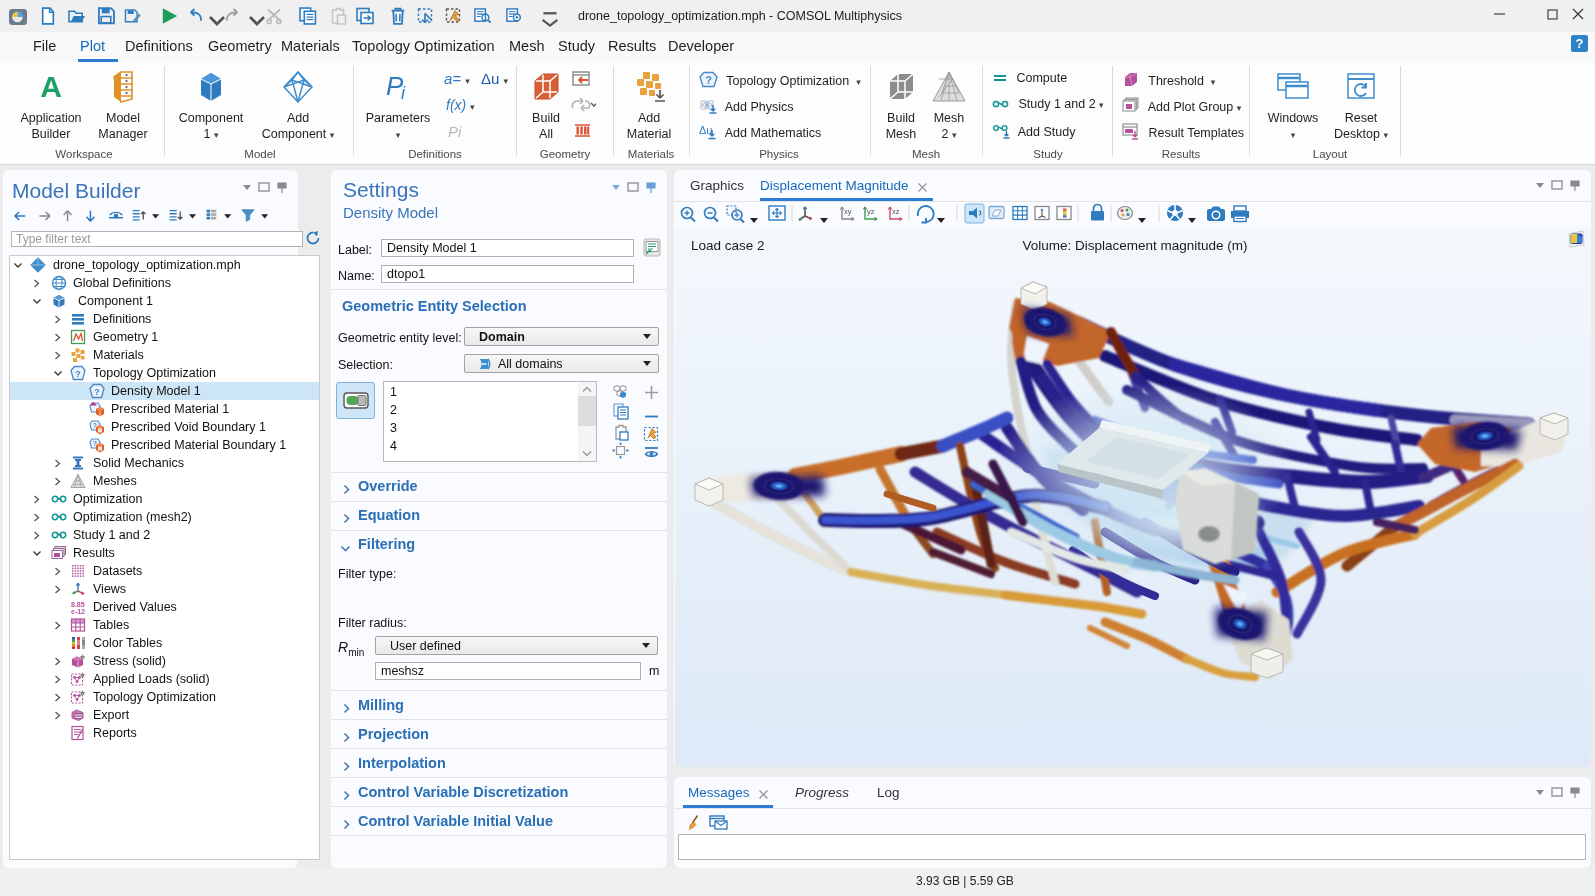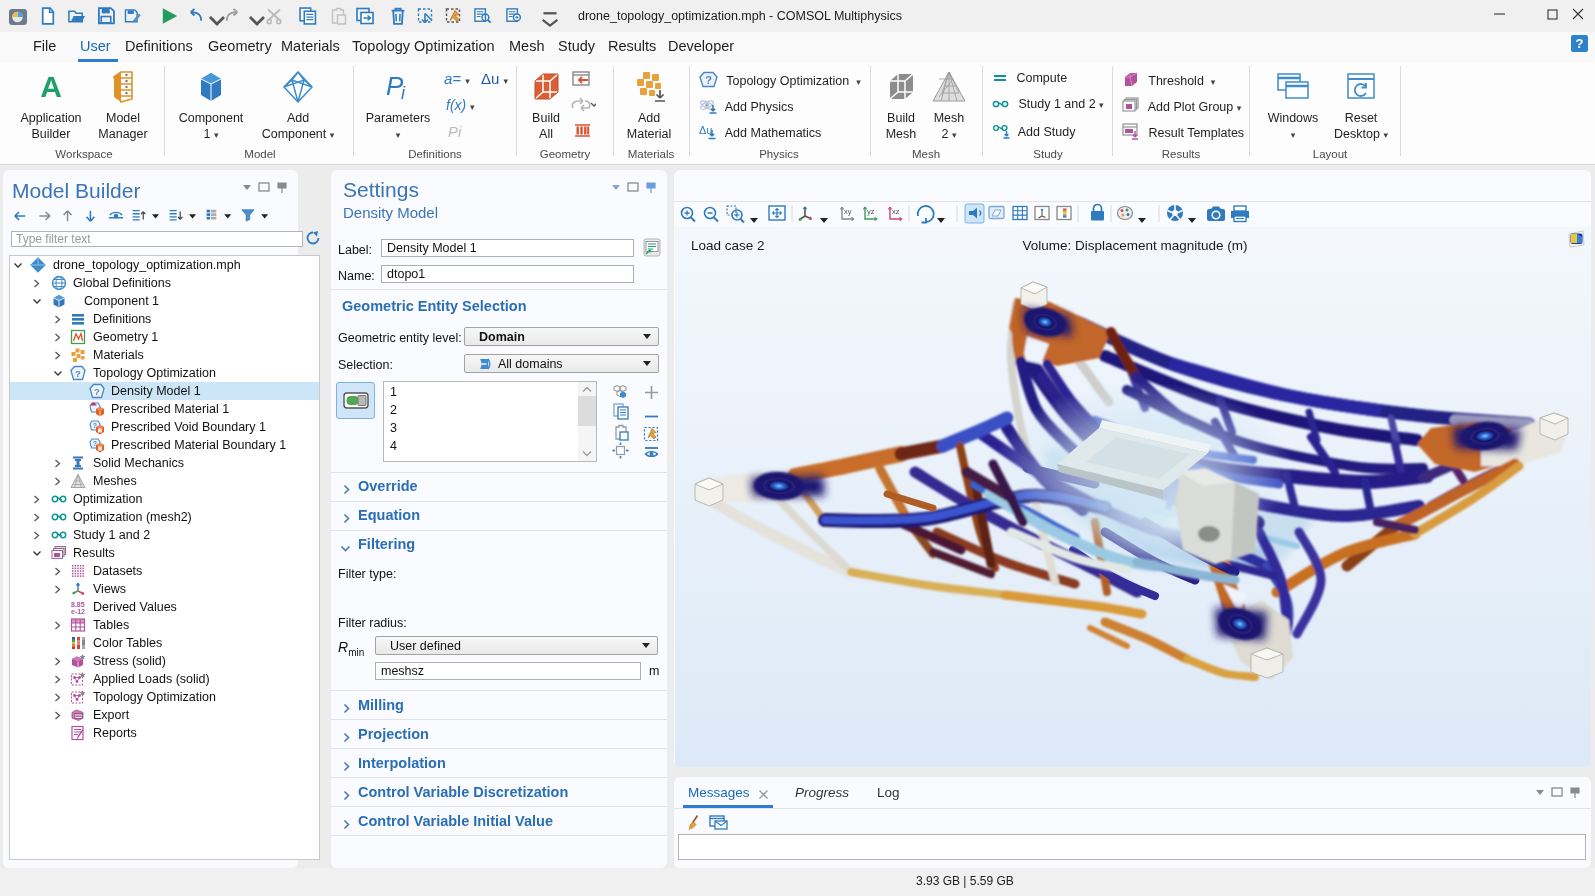--- a/index.html
+++ b/index.html
@@ -154,21 +154,21 @@
       </svg></div>
  <div class="winbtn" style="left:1529px;"><svg width="11" height="11" viewBox="0 0 11 11">
         <rect x="1" y="1" width="9" height="9" fill="none" stroke="#333" stroke-width="1.1"></rect>
       </svg></div>
  <div class="winbtn" style="left:1555px;"><svg width="12" height="12" viewBox="0 0 12 12">
         <path d="M1 1 L11 11 M11 1 L1 11" stroke="#333" stroke-width="1.1"></path>
       </svg></div>
 </div>
 <div id="menubar">
   <span class="mitem" style="left:33px;">File</span>
-  <span class="mitem act" style="left:80px;">User</span>
+  <span class="mitem act" style="left:80px;">Plot</span>
   <span class="mitem" style="left:125px;">Definitions</span>
   <span class="mitem" style="left:208px;">Geometry</span>
   <span class="mitem" style="left:281px;">Materials</span>
   <span class="mitem" style="left:352px;">Topology Optimization</span>
   <span class="mitem" style="left:509px;">Mesh</span>
   <span class="mitem" style="left:558px;">Study</span>
   <span class="mitem" style="left:608px;">Results</span>
   <span class="mitem" style="left:668px;">Developer</span>
   <span id="homeline"></span>
   <svg style="position:absolute;left:1571px;top:3px" width="17" height="17" viewBox="0 0 17 17">
@@ -476,21 +476,21 @@
 <div class="trow" style="top:36px">
           <svg class="tic" style="left:22px;top:5px" width="10" height="9" viewBox="0 0 10 9">
             <path d="M1.5 2.5 L5 6 L8.5 2.5" fill="none" stroke="#333" stroke-width="1.3"></path>
           </svg>
           <svg class="tic" style="left:41px" width="16" height="16" viewBox="0 0 16 16">
             <path d="M2.5 5 L8 2 L13.5 5 L13.5 11.5 L8 14.5 L2.5 11.5 Z" fill="#3579ba"></path>
             <path d="M2.5 5 L8 7.5 L13.5 5 L8 2 Z" fill="#5a9ad4"></path>
             <path d="M8 7.5 L8 14.5" stroke="#fff" stroke-width=".8"></path>
             <path d="M2.5 5 L8 7.5 L13.5 5" fill="none" stroke="#fff" stroke-width=".8"></path>
           </svg>
-          <span class="tt" style="left:74px">Component 1</span>
+          <span class="tt" style="left:68px">Component 1</span>
         </div>
 <div class="trow" style="top:54px">
           <svg class="tic" style="left:43px;top:5px" width="9" height="9" viewBox="0 0 9 9">
             <path d="M2.5 1 L6.5 4.5 L2.5 8" fill="none" stroke="#555" stroke-width="1.3"></path>
           </svg>
           <svg class="tic" style="left:60px" width="16" height="16" viewBox="0 0 16 16">
             <rect x="2" y="3" width="12" height="2.6" fill="#2e7bbf"></rect>
             <rect x="2" y="7" width="12" height="2.6" fill="#2e7bbf"></rect>
             <rect x="2" y="11" width="12" height="2.6" fill="#2e7bbf"></rect>
           </svg>
@@ -910,20 +910,33 @@
       </svg>
       <div class="shead" style="position:absolute;left:27px;top:614px;">Control Variable Discretization</div>
     <div class="sectline" style="top:636px;"></div>
     <svg style="position:absolute;left:11px;top:649px" width="9" height="11" viewBox="0 0 9 11">
         <path d="M2.5 1.5 L6.5 5.5 L2.5 9.5" fill="none" stroke="#4a7ab5" stroke-width="1.6"></path>
       </svg>
       <div class="shead" style="position:absolute;left:27px;top:643px;">Control Variable Initial Value</div>
     <div class="sectline" style="top:665px;"></div>
   </div>
   <div class="panel" id="pgfx">
+    <div id="gtabs">
+      <span style="position:absolute;left:16px;top:8px;font-size:13.5px;color:#333;">Graphics</span>
+      <span style="position:absolute;left:86px;top:8px;font-size:13.5px;color:#1669bb;">Displacement Magnitude</span>
+      <svg style="position:absolute;left:243px;top:12px" width="11" height="11" viewBox="0 0 11 11">
+          <path d="M1.5 1.5 L9.5 9.5 M9.5 1.5 L1.5 9.5" stroke="#9a9a9a" stroke-width="1.4"></path>
+        </svg>
+      <div style="position:absolute;left:86px;top:28px;width:173px;height:3px;background:#2b7cd3;"></div>
+      <div class="pwinicons" style="right:10px;top:10px;"><svg width="46" height="12" viewBox="0 0 46 12">
+            <path d="M1 3 L9 3 L5 8 Z" fill="#8a8a8a"></path>
+            <rect x="17" y="1" width="10" height="8" fill="none" stroke="#8a8a8a" stroke-width="1.3"></rect>
+            <path d="M36 1 L44 1 L44 6 L36 6 Z M40 6 L40 11" fill="#8a8a8a" stroke="#8a8a8a" stroke-width="1.2"></path>
+          </svg></div>
+    </div>
     <div id="gtoolbar">
       <svg width="917" height="31" viewBox="0 0 917 31">
         <g stroke="#2e7bbf" fill="none" stroke-width="1.6">
           <g>
               <circle cx="13" cy="11" r="5.5"></circle>
               <path d="M17 15.5 L21 19.5" stroke-width="2"></path>
               <path d="M10.5 11 L15.5 11 M13 8.5 L13 13.5" stroke-width="1.3"></path>
             </g>
           <g>
               <circle cx="36" cy="11" r="5.5"></circle>

